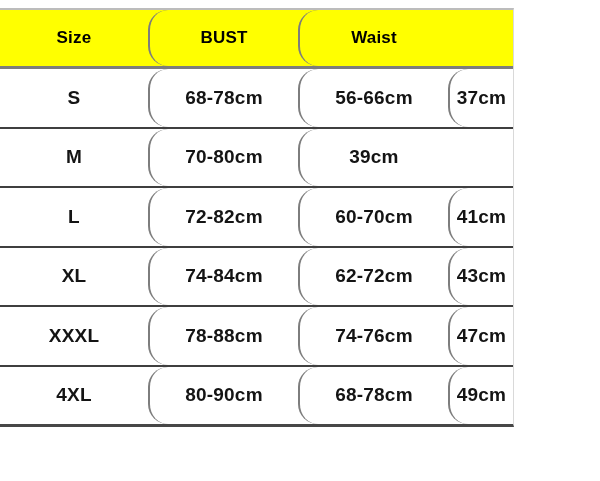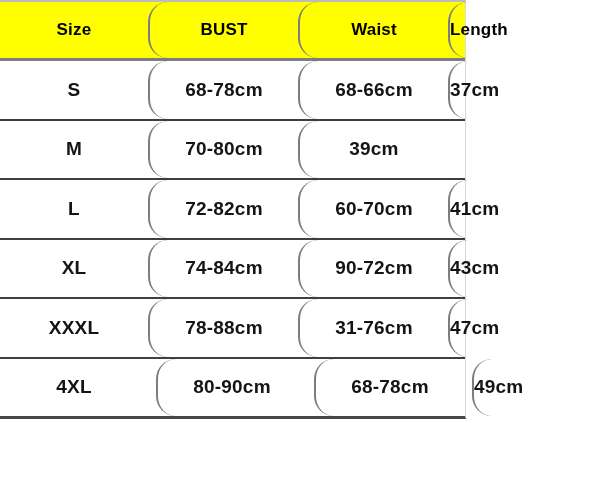--- a/index.html
+++ b/index.html
@@ -5,22 +5,22 @@
   html, body {
     margin: 0;
     padding: 0;
     background: #ffffff;
     width: 600px;
     height: 481px;
     overflow: hidden;
     font-family: "Liberation Sans", "DejaVu Sans", sans-serif;
   }
   .size-chart {
-    width: 466px;
-    margin-top: 0;
+    width: 514px;
+    margin-top: 8px;
     border-top: 2px solid #bcbcbc;
     border-right: 1px solid #d9d9d9;
     border-bottom: 3px solid #474747;
     box-sizing: border-box;
   }
   .row {
     display: grid;
     grid-template-columns: 148px 150px 150px 1fr;
   }
   .row.header {
@@ -28,21 +28,20 @@
     height: 56px;
     border-bottom: 3px solid #7d7d7d;
   }
   .row.body {
     background: #ffffff;
     height: 57.5px;
     border-bottom: 2px solid #3f3f3f;
   }
   .row.body:last-child {
     border-bottom: none;
-    gap: 8px;
   }
   .cell {
     display: flex;
     align-items: center;
     justify-content: center;
     box-sizing: border-box;
     font-weight: bold;
     color: #141414;
     font-size: 19px;
     letter-spacing: 0.2px;
@@ -58,55 +57,54 @@
 </style>
 </head>
 <body>
 
 <div class="size-chart">
 
   <div class="row header">
     <div class="cell">Size</div>
     <div class="cell">BUST</div>
     <div class="cell">Waist</div>
-    <div class="cell">Length</div>
   </div>
 
   <div class="row body">
     <div class="cell">S</div>
     <div class="cell">68-78cm</div>
-    <div class="cell">68-66cm</div>
+    <div class="cell">56-66cm</div>
     <div class="cell">37cm</div>
   </div>
 
   <div class="row body">
     <div class="cell">M</div>
     <div class="cell">70-80cm</div>
     <div class="cell">39cm</div>
   </div>
 
   <div class="row body">
     <div class="cell">L</div>
     <div class="cell">72-82cm</div>
     <div class="cell">60-70cm</div>
     <div class="cell">41cm</div>
   </div>
 
   <div class="row body">
     <div class="cell">XL</div>
     <div class="cell">74-84cm</div>
-    <div class="cell">90-72cm</div>
+    <div class="cell">62-72cm</div>
     <div class="cell">43cm</div>
   </div>
 
 
   <div class="row body">
     <div class="cell">XXXL</div>
     <div class="cell">78-88cm</div>
-    <div class="cell">31-76cm</div>
+    <div class="cell">74-76cm</div>
     <div class="cell">47cm</div>
   </div>
 
   <div class="row body">
     <div class="cell">4XL</div>
     <div class="cell">80-90cm</div>
     <div class="cell">68-78cm</div>
     <div class="cell">49cm</div>
   </div>
 

